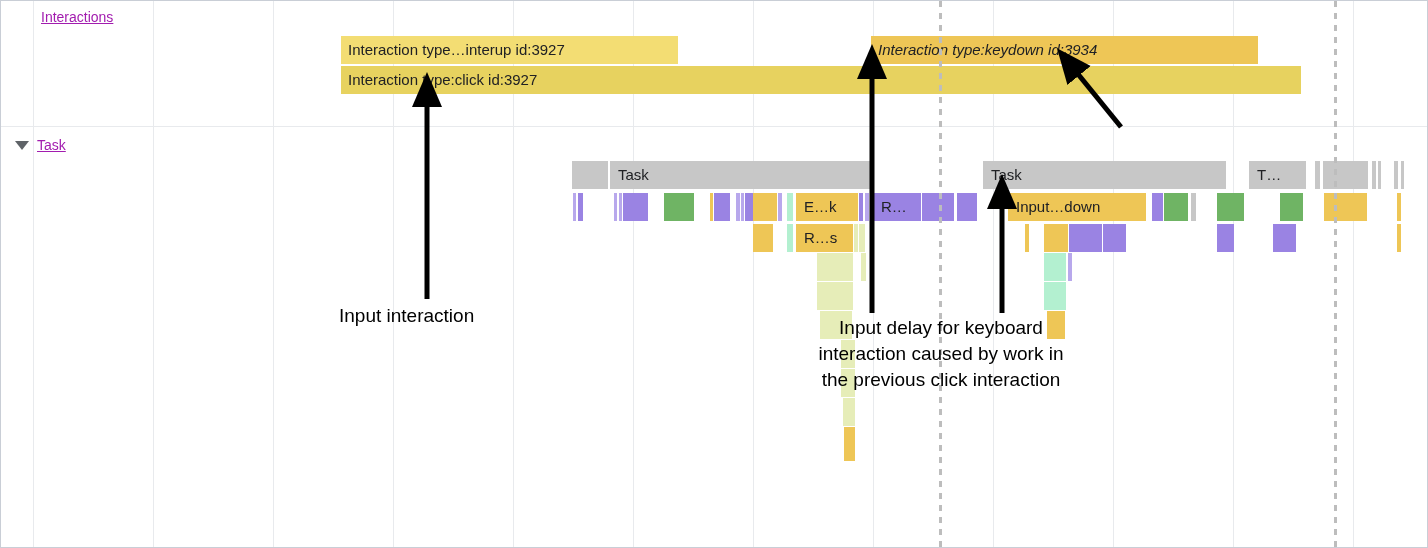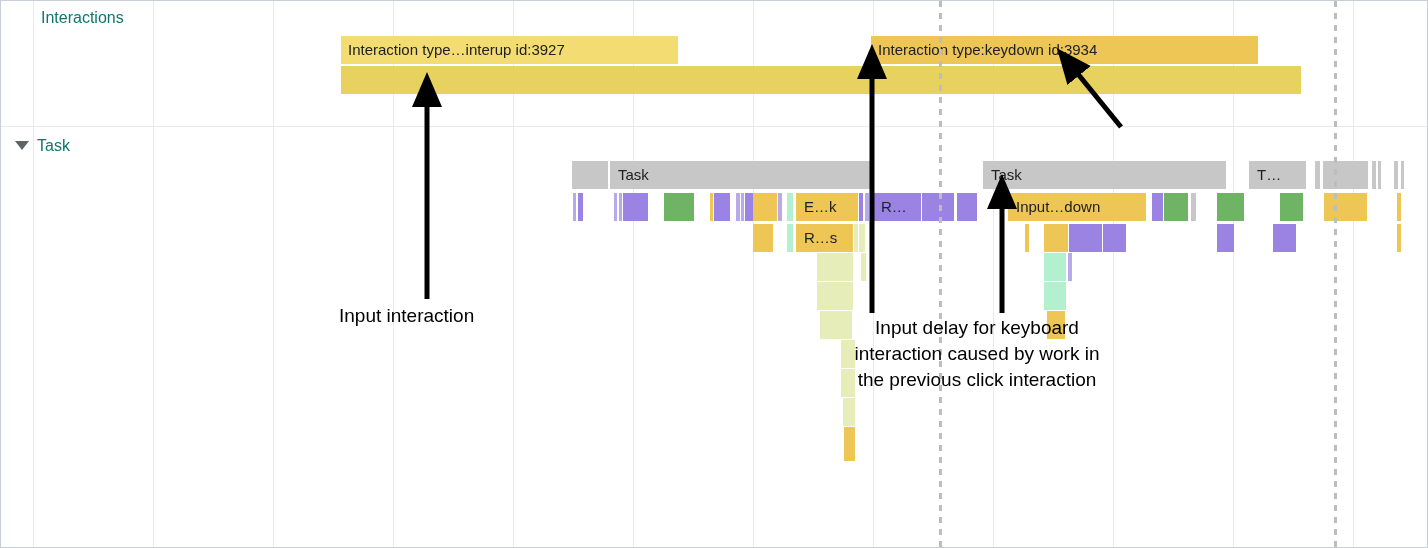--- a/index.html
+++ b/index.html
@@ -21,23 +21,24 @@
   .vgrid{position:absolute;top:0;bottom:0;width:1px;background:#e8eaed;}
   .dashline{
     position:absolute;top:0;bottom:0;width:3px;
     background-image:linear-gradient(to bottom,#bdbdbd 0 6px,rgba(0,0,0,0) 6px 12px);
     background-size:3px 12px;
   }
   .hdiv{position:absolute;left:0;right:0;height:1px;background:#e8eaed;}
   
   .track-label{
     position:absolute;
-    font-size:16px;
-    color:#0f766e;
+    font-size:14px;
+    color:#a21caf;
     white-space:nowrap;
+    text-decoration:underline;
   }
   .tri{
     position:absolute;
     width:0;height:0;
     border-left:7px solid transparent;
     border-right:7px solid transparent;
     border-top:9px solid #5f6368;
   }
   
   .bar{
@@ -86,22 +87,23 @@
 
   <div class="track-label" style="left:40px;top:8px;">Interactions</div>
 
   <div class="tri" style="left:14px;top:140px;"></div>
   <div class="track-label" style="left:36px;top:136px;">Task</div>
 
   <div class="layer" id="interactions-layer">
       <div class="bar" style="left: 340px; top: 35px; width: 337px; height: 28px; background: rgb(243, 221, 115);"></div>
       <div class="bar-txt" style="left: 347px; top: 40px;">Interaction type…interup id:3927</div>
       <div class="bar" style="left: 340px; top: 65px; width: 960px; height: 28px; background: rgb(231, 210, 95);"></div>
+      <div class="bar-txt" style="left: 347px; top: 70px;">Interaction type:click id:3927</div>
       <div class="bar" style="left: 870px; top: 35px; width: 387px; height: 28px; background: rgb(238, 198, 86);"></div>
-      <div class="bar-txt" style="left: 877px; top: 40px;">Interaction type:keydown id:3934</div>
+      <div class="bar-txt" style="left: 877px; top: 40px; font-style: italic;">Interaction type:keydown id:3934</div>
     </div>
 
   <div class="layer" id="flame-layer">
       <div class="bar" style="left: 571px; top: 160px; width: 36px; height: 28px; background: rgb(199, 199, 199);"></div>
       <div class="bar" style="left: 609px; top: 160px; width: 260px; height: 28px; background: rgb(199, 199, 199);"></div>
       <div class="bar-txt" style="left: 617px; top: 165px;">Task</div>
       <div class="bar" style="left: 982px; top: 160px; width: 243px; height: 28px; background: rgb(199, 199, 199);"></div>
       <div class="bar-txt" style="left: 990px; top: 165px;">Task</div>
       <div class="bar" style="left: 1248px; top: 160px; width: 57px; height: 28px; background: rgb(199, 199, 199);"></div>
       <div class="bar-txt" style="left: 1256px; top: 165px;">T…</div>
@@ -182,17 +184,17 @@
     </defs>
     <g id="arrow-group">
         <line x1="426" y1="298" x2="426" y2="90" stroke="#000" stroke-width="5" marker-end="url(#ah)"></line>
         <line x1="1120" y1="126" x2="1068" y2="62" stroke="#000" stroke-width="5" marker-end="url(#ah)"></line>
         <line x1="871" y1="312" x2="871" y2="62" stroke="#000" stroke-width="5" marker-end="url(#ah)"></line>
         <line x1="1001" y1="312" x2="1001" y2="192" stroke="#000" stroke-width="5" marker-end="url(#ah)"></line>
       </g>
   </svg>
 
   <div class="ann" style="left:338px;top:302px;">Input interaction</div>
-  <div class="ann" style="left:818px;top:314px;width:316px;">Input delay for keyboard
+  <div class="ann" style="left:782px;top:314px;width:316px;">Input delay for keyboard
 interaction caused by work in
 the previous click interaction</div>
 
 </div>
 
 </body></html>

